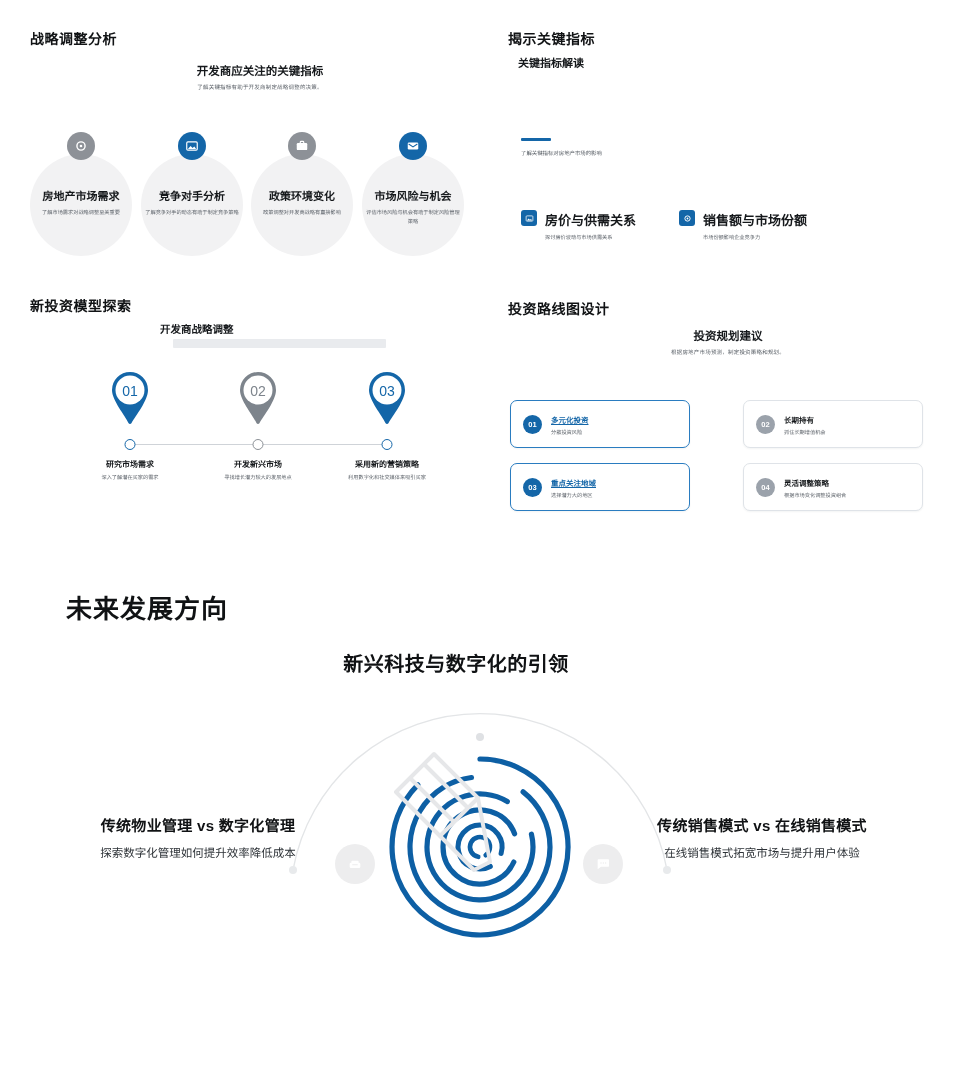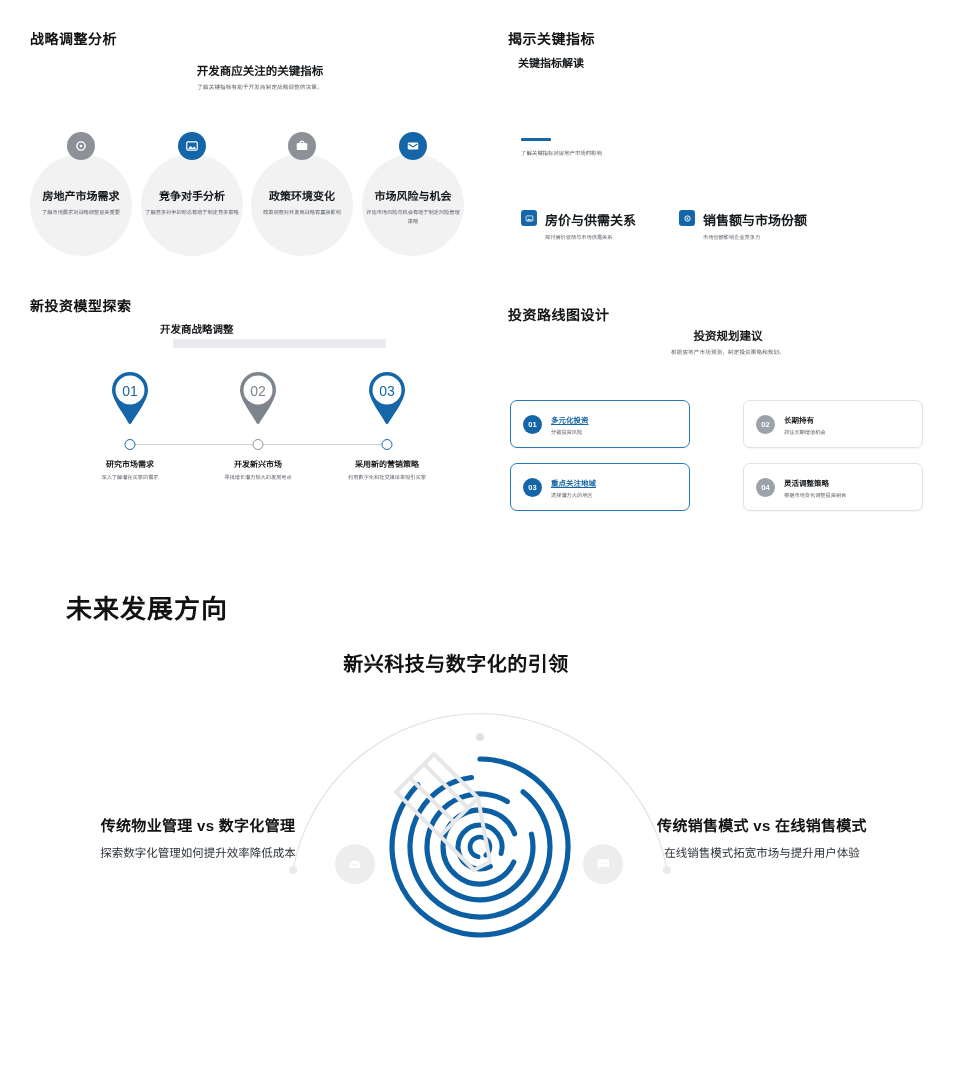--- a/index.html
+++ b/index.html
@@ -97,21 +97,21 @@
     width: 11px; height: 11px; border-radius: 50%;
     background: #ffffff; border: 1.6px solid #1466a8;
   }
   .tl-dot.gray { border-color: #8b9096; }
   .tl-text { position: absolute; left: 0; top: 88px; width: 120px; text-align: center; }
   .tl-title { font-size: 8px; font-weight: bold; color: #15181b; }
   .tl-desc { font-size: 5.2px; color: #5e646b; line-height: 1.6; margin-top: 4px; }
 
   
   #q4 { left: 508px; top: 295px; width: 430px; height: 240px; }
-  #q4 .heading { position: absolute; left: 0; top: 9px; text-align: right; }
+  #q4 .heading { position: absolute; left: 0; top: 3px; text-align: right; }
   #q4 .center-block { position: absolute; left: 100px; top: 32px; width: 240px; }
   .card-grid { position: absolute; left: 2px; top: 105px; width: 428px; height: 130px; }
   .inv-card {
     position: absolute; width: 180px; height: 48px;
     background: #ffffff; border: 1px solid #dfe3e8; border-radius: 7px;
     display: flex; align-items: center; gap: 9px; padding: 0 12px;
     box-shadow: 0 1px 2px rgba(20,30,45,.05);
   }
   .inv-card.hl { border-color: #2a7cc0; }
   .inv-badge {

